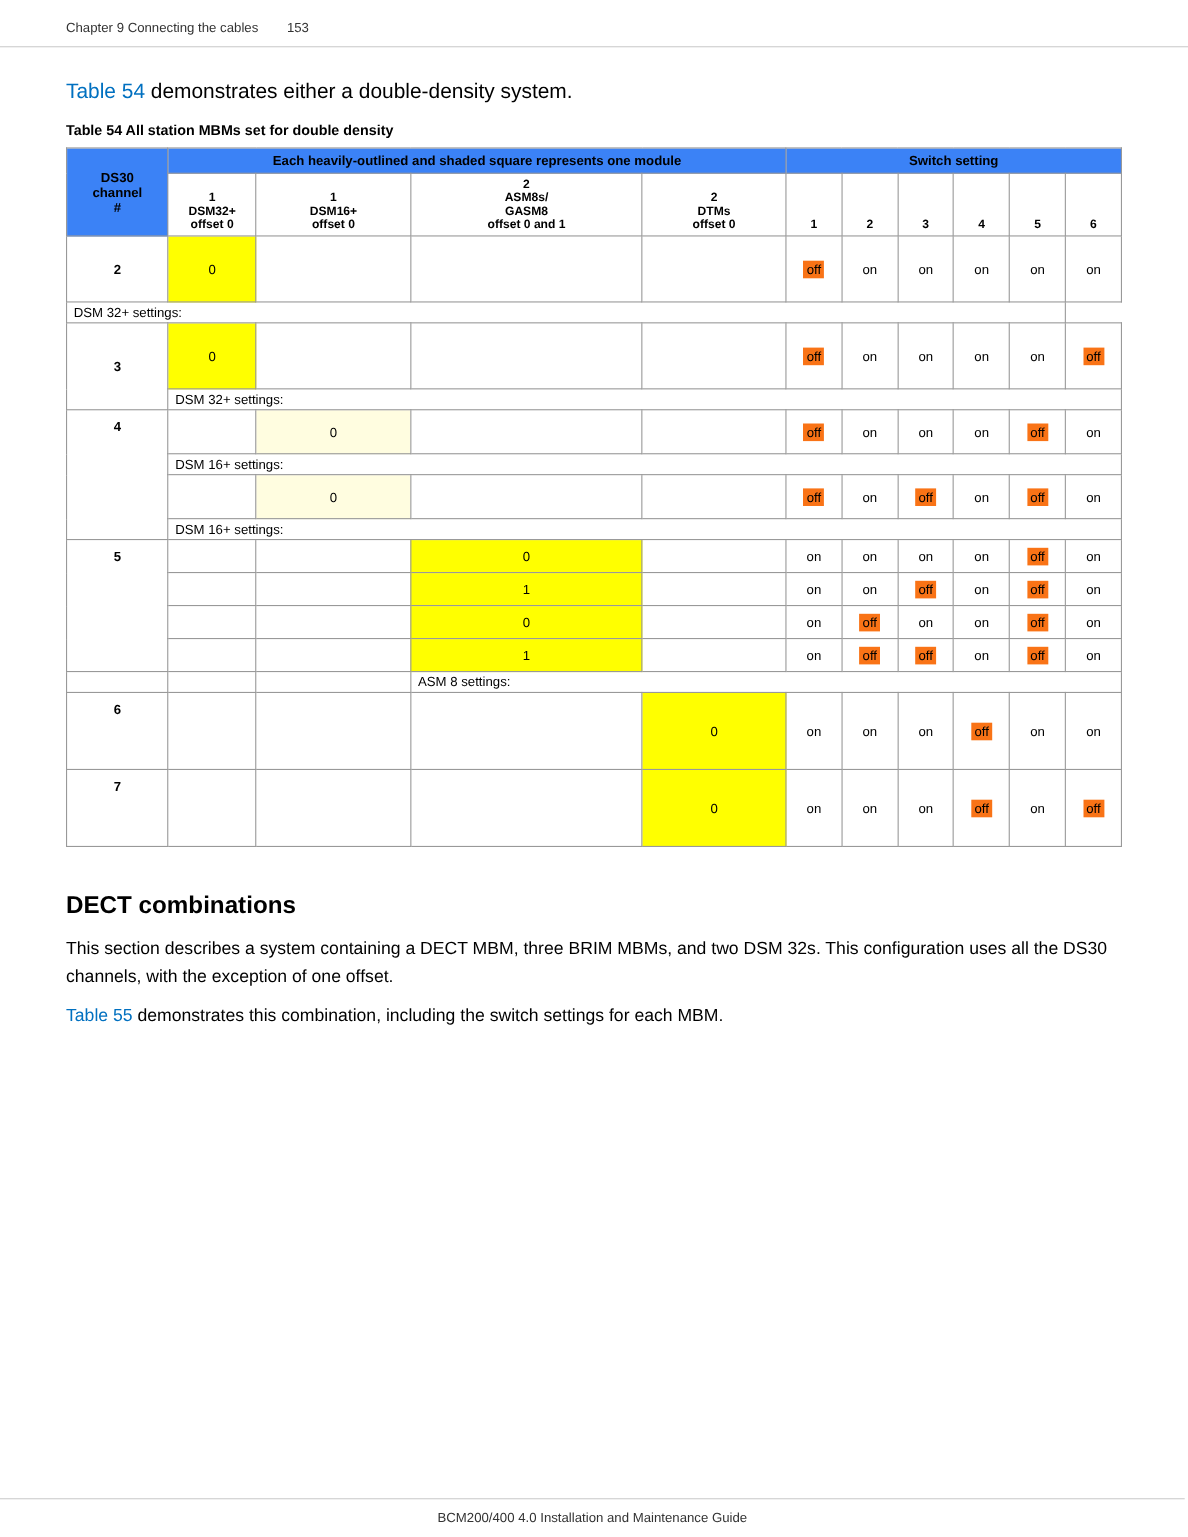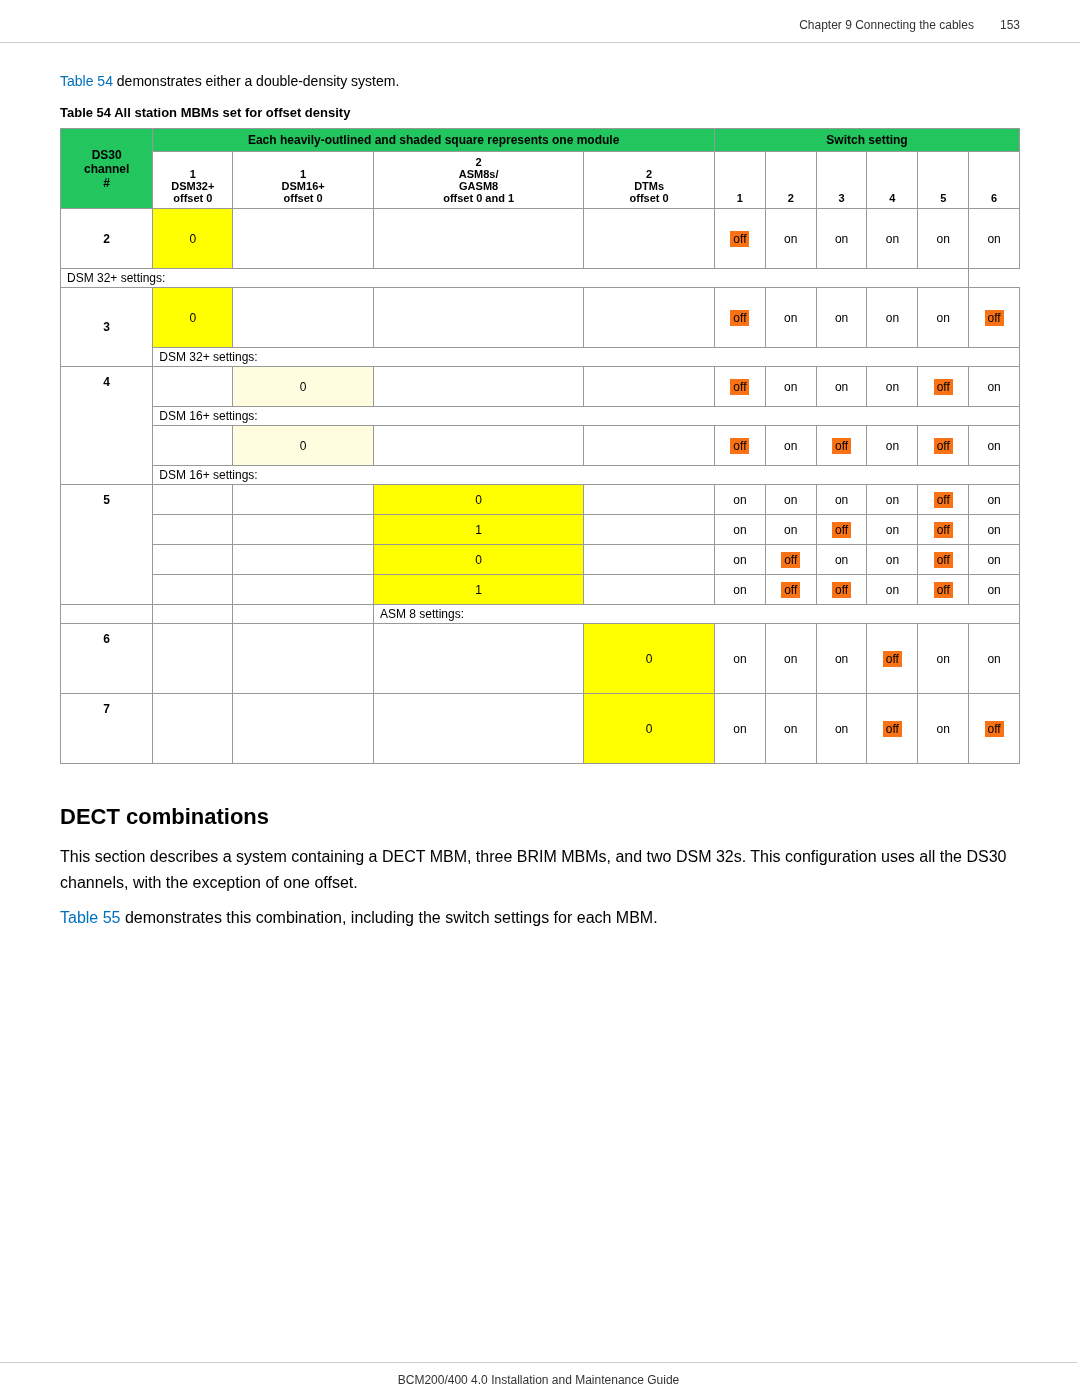--- a/index.html
+++ b/index.html
@@ -13,36 +13,35 @@
       position: relative;
     }
     .page {
       width: 1080px;
       min-height: 1397px;
       padding: 0;
       position: relative;
     }
     .top-bar {
       display: flex;
-      justify-content: flex-end;
       padding: 18px 60px 10px 60px;
       border-bottom: 1px solid #ccc;
       font-size: 12px;
       color: #333;
     }
     .top-bar-right {
       display: flex;
       gap: 8px;
       align-items: center;
     }
     .content {
       padding: 30px 60px 60px 60px;
     }
     .intro-text {
-      font-size: 14px;
+      font-size: 19px;
       margin-bottom: 16px;
     }
     .intro-text a {
       color: #0070c0;
       text-decoration: none;
     }
     .table-title {
       font-size: 13px;
       font-weight: bold;
       margin-bottom: 8px;
@@ -55,21 +54,21 @@
       width: 100%;
       font-size: 12px;
       margin-bottom: 40px;
     }
     table.main-table th, table.main-table td {
       border: 1px solid #999;
       padding: 4px 6px;
       vertical-align: middle;
     }
     table.main-table .header-top th {
-      background: #22c55e;
+      background: #3b82f6;
       text-align: center;
       font-weight: bold;
       font-size: 12px;
     }
     table.main-table .header-sub th {
       background: #fff;
       text-align: center;
       font-weight: bold;
       font-size: 11px;
       vertical-align: bottom;
@@ -139,21 +138,21 @@
     </div>
   </div>
 
   <div class="content">
 
     <p class="intro-text">
       <a>Table 54</a><span> demonstrates either a double-density system.</span>
     </p>
 
     <p class="table-title">
-      <span class="table-num">Table 54</span><span>  All station MBMs set for offset density</span>
+      <span class="table-num">Table 54</span><span>  All station MBMs set for double density</span>
     </p>
 
     <table class="main-table">
       <thead>
         <tr class="header-top">
           <th rowspan="2">
             DS30<br>channel<br>#
           </th>
           <th colspan="4">Each heavily-outlined and shaded square represents one module</th>
           <th colspan="6">Switch setting</th>

